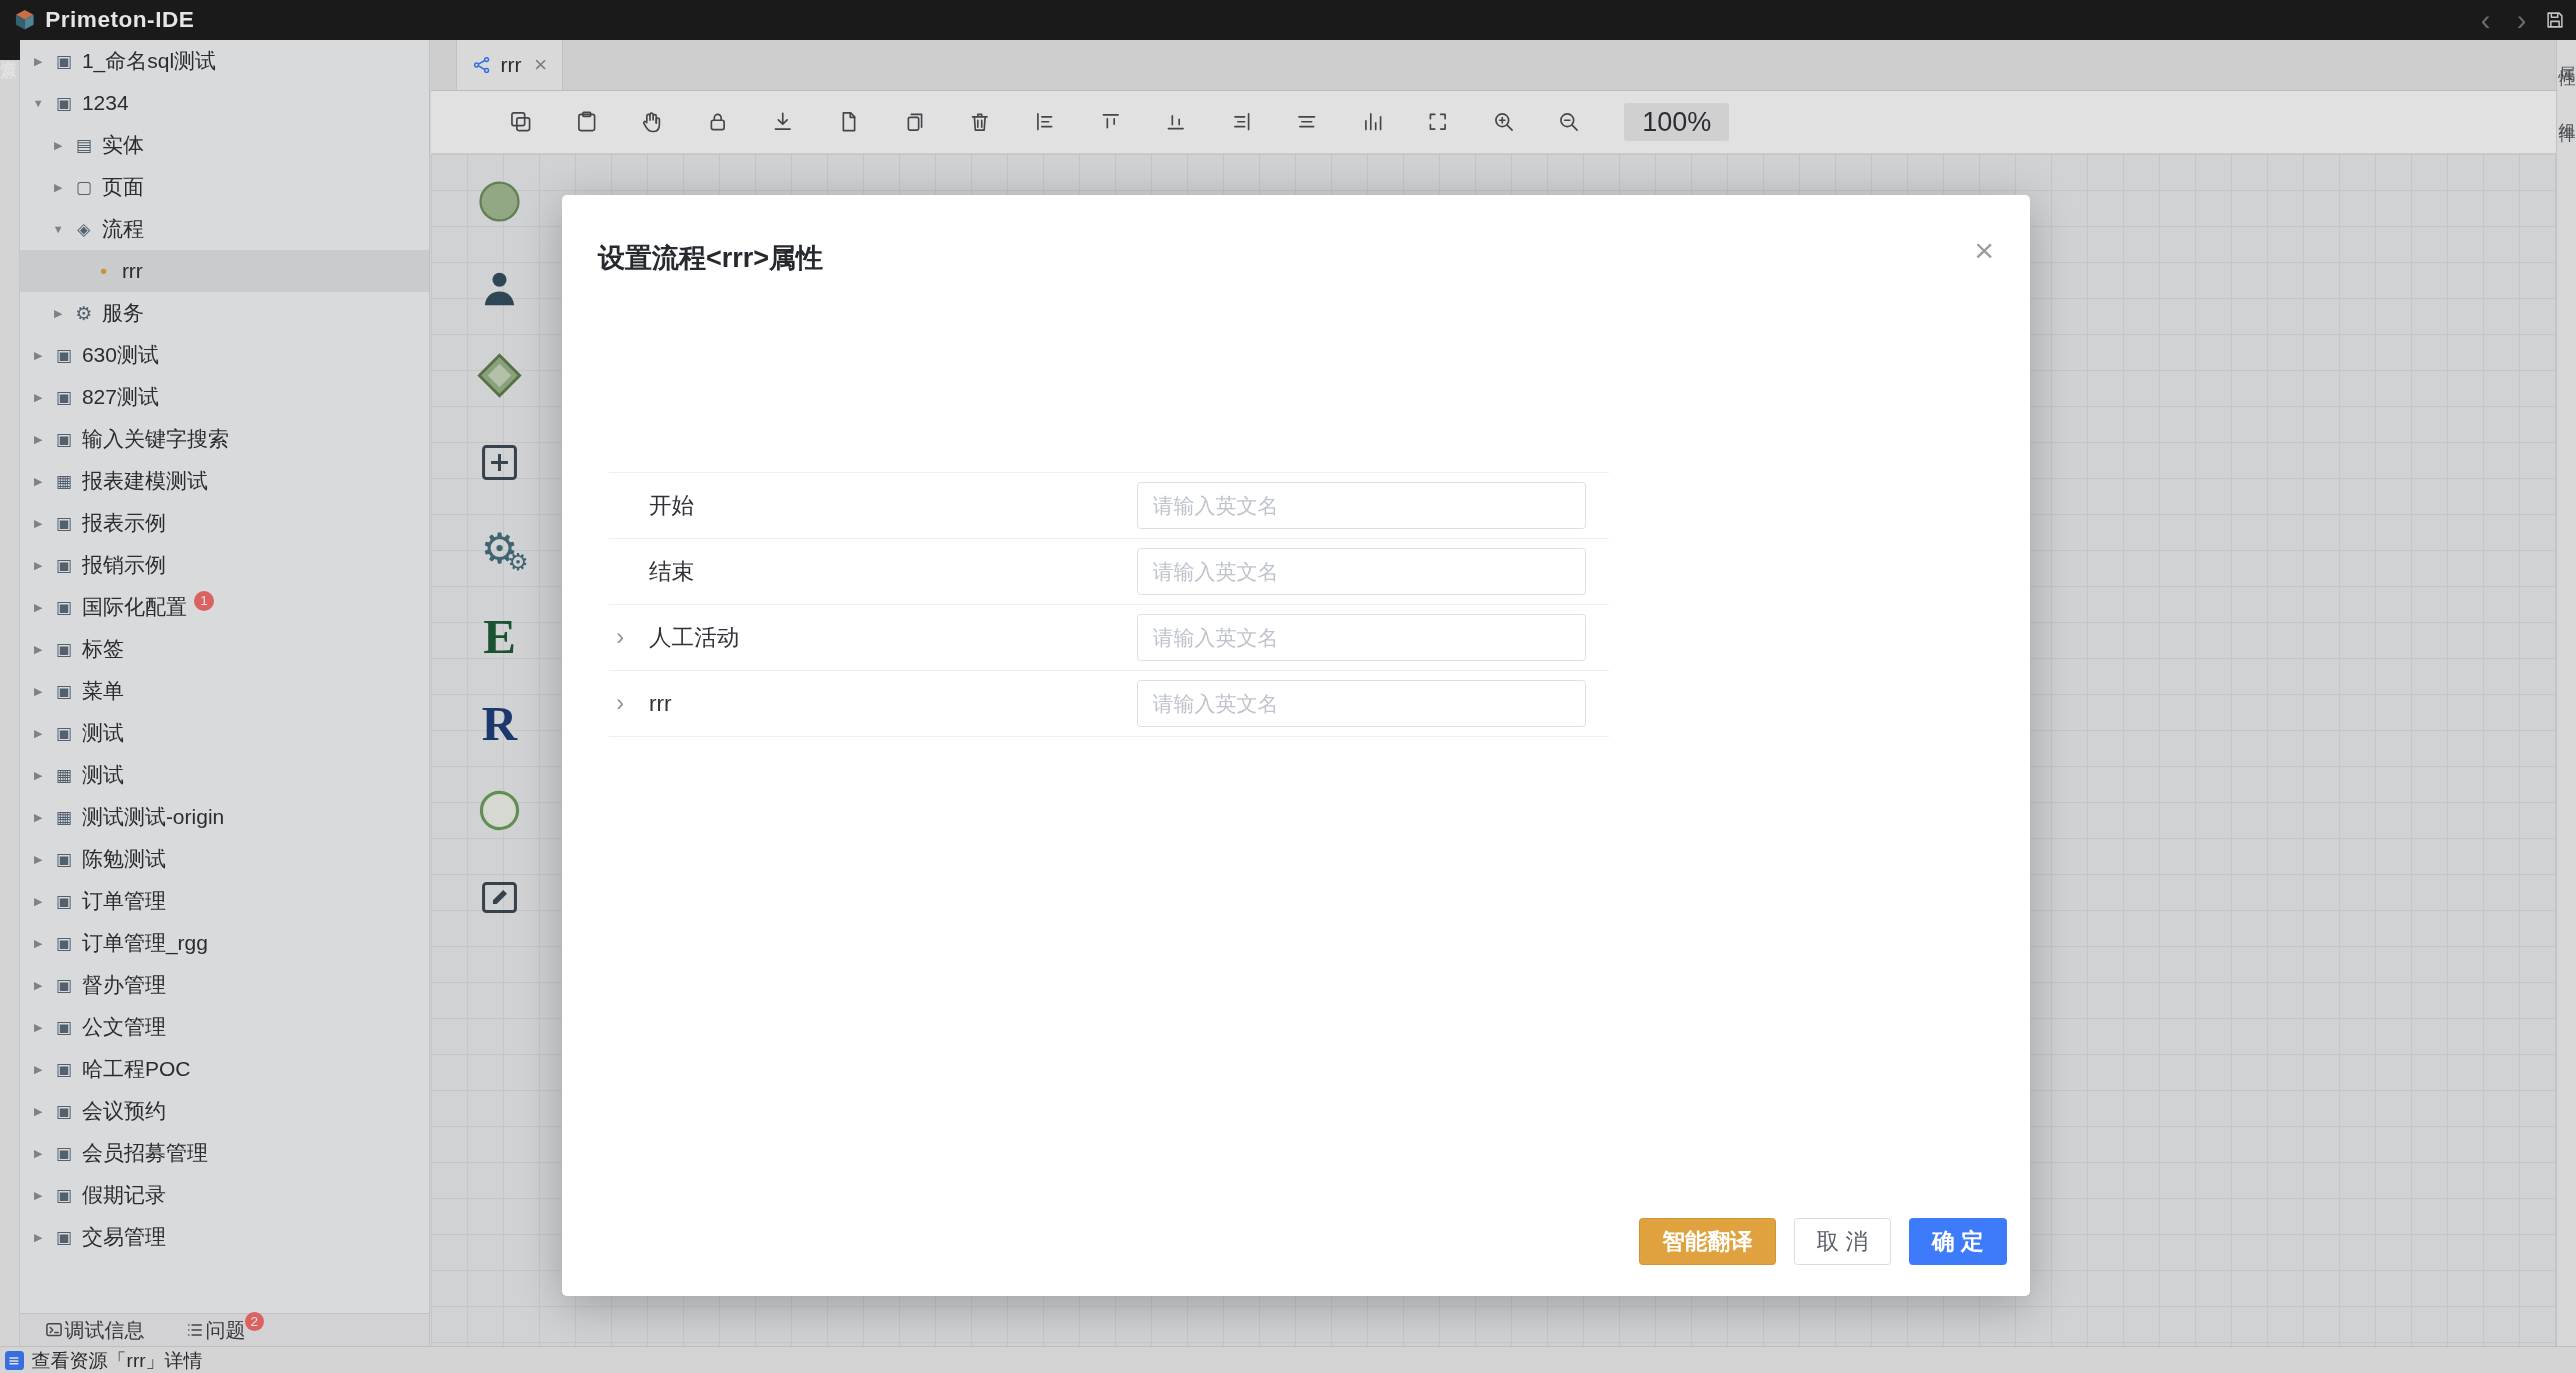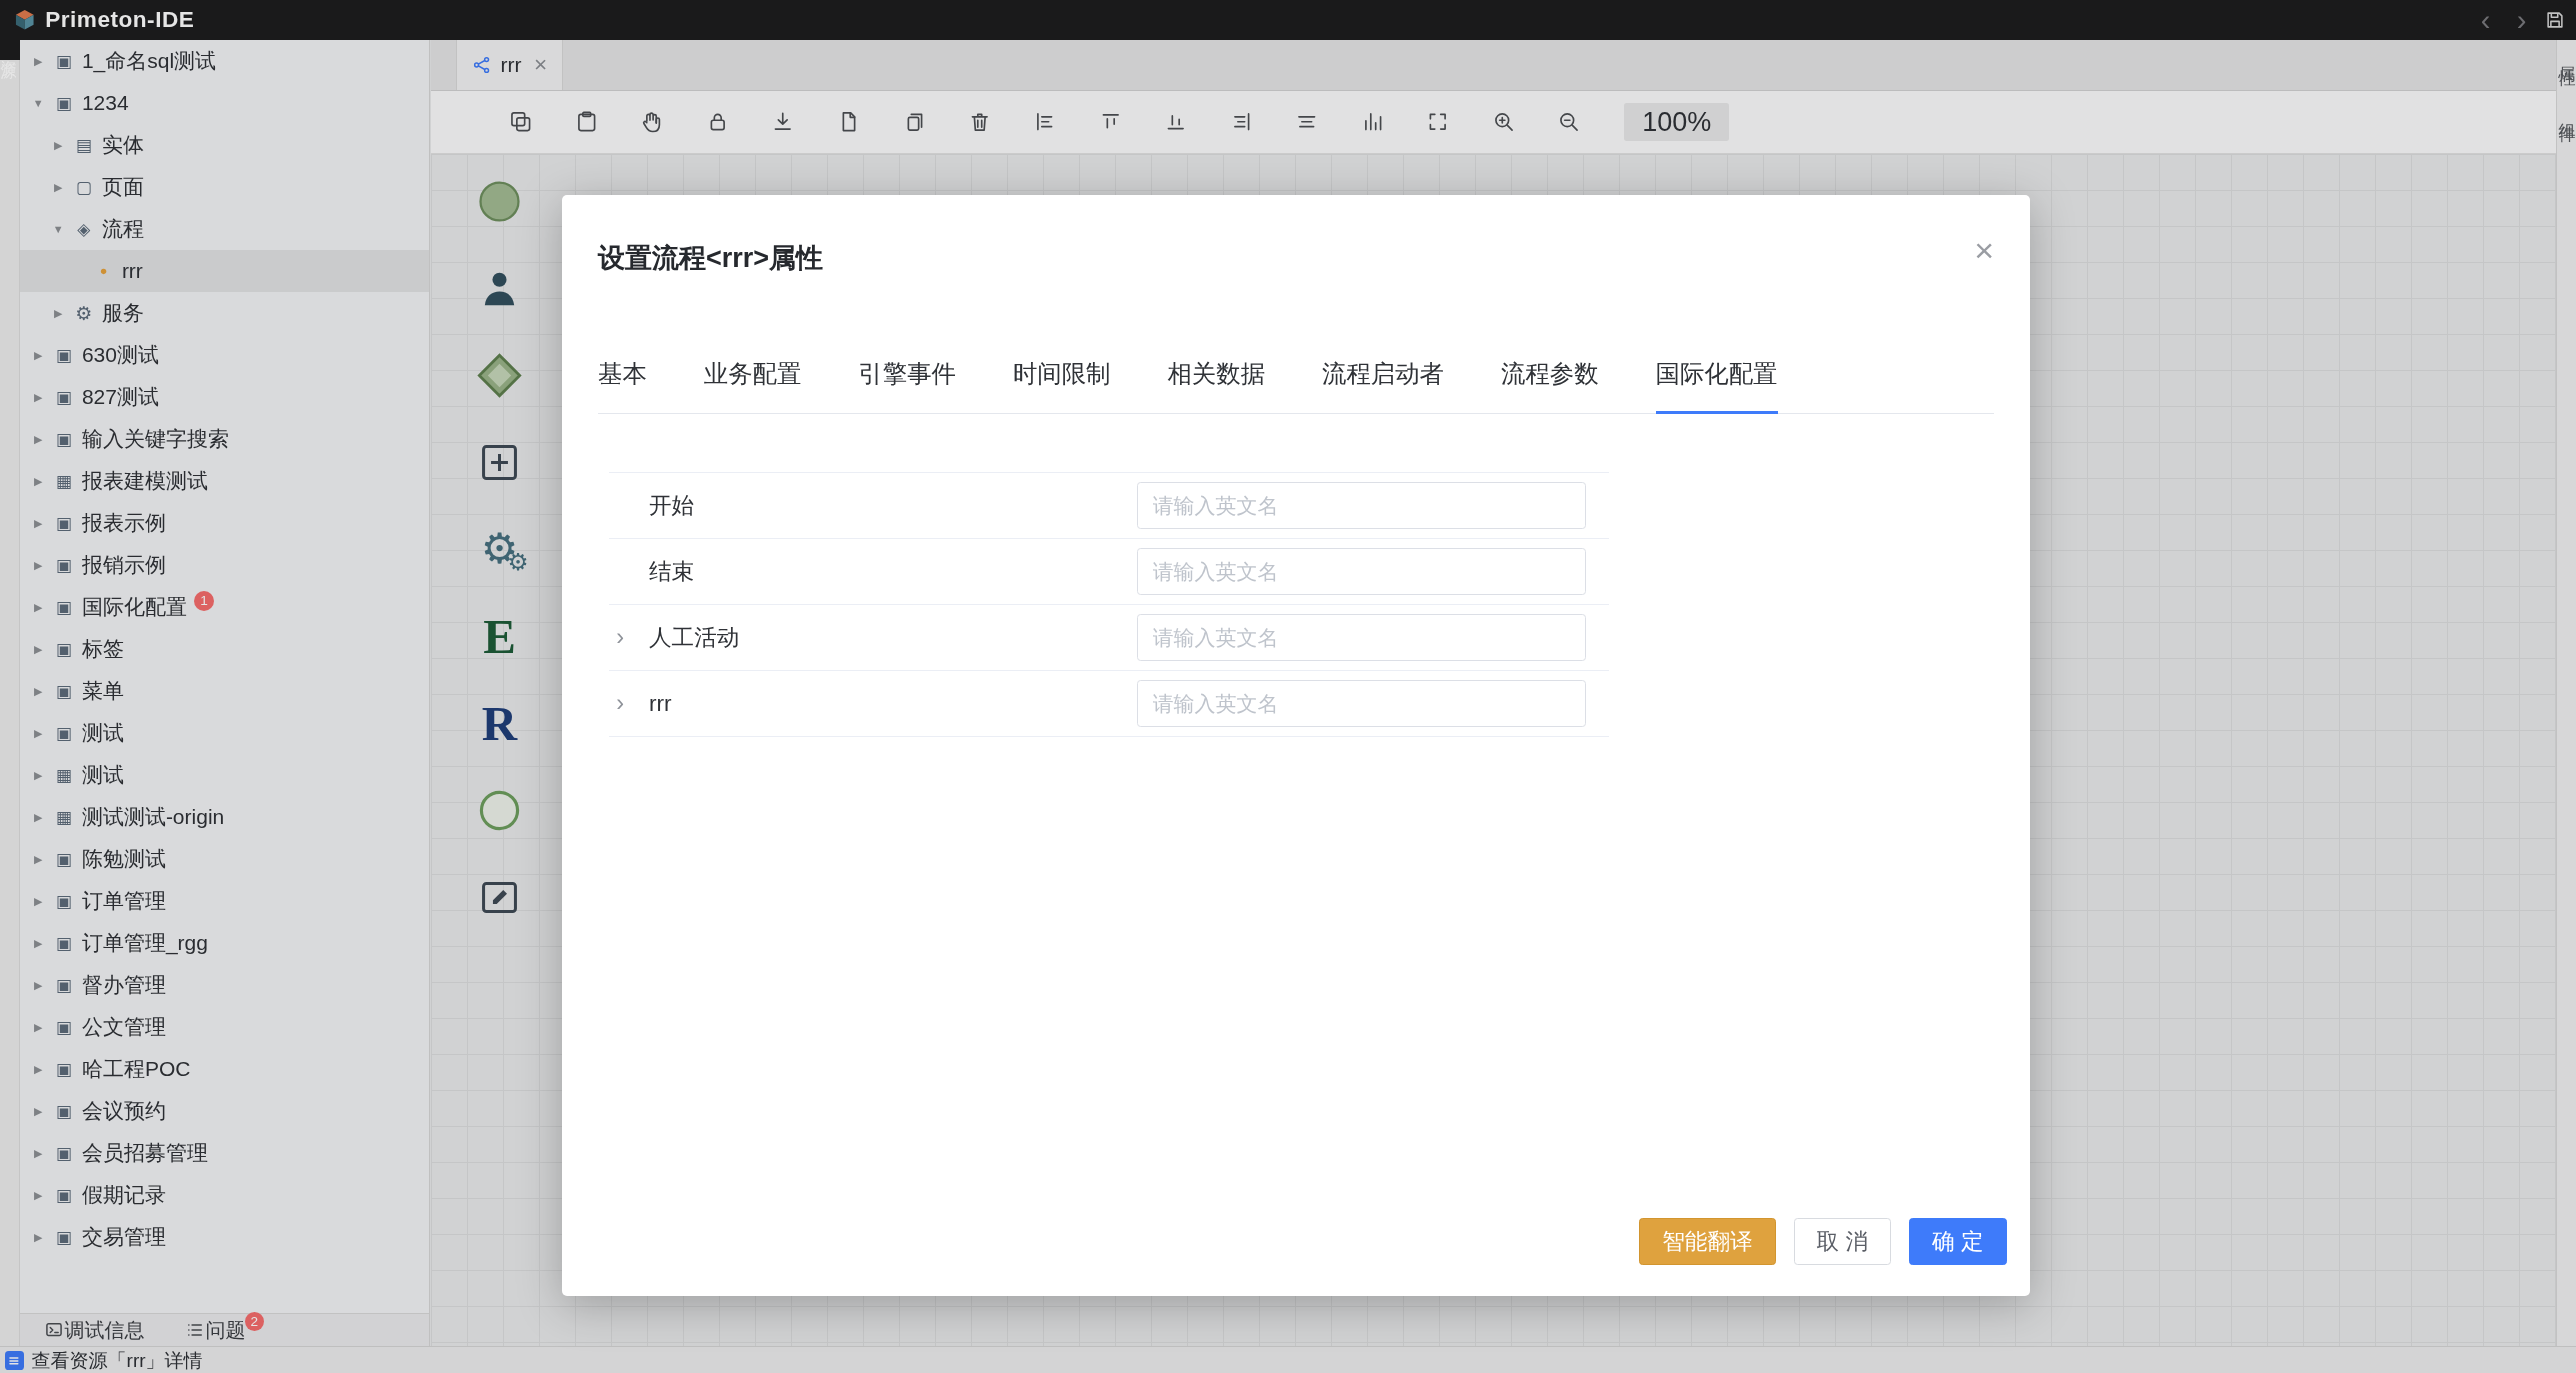--- a/index.html
+++ b/index.html
@@ -159,21 +159,21 @@
   .drow { display:flex; align-items:center; height:66px; border-bottom:0.9px solid #ebeef5; }
   .dexp { width:40px; flex:none; font-size:23.5px; color:#8f939a; padding-left:7.2px; line-height:1; }
   .dlabel { width:488px; flex:none; font-size:22.6px; color:#2f3237; }
   .dinput {
     width:449px; height:47px; border:0.9px solid #dcdfe6; border-radius:3.6px;
     padding:0 14.5px; font-size:21px; color:#333; background:#fff; outline:none; font-family:inherit;
   }
   .dinput::placeholder { color:#bfc4cc; }
   .dfooter { position:absolute; right:23.5px; bottom:31px; display:flex; gap:18px; }
   .btn {
-    height:47px; padding:0 22px; border-radius:3.6px; font-size:22.6px; font-weight:400;
+    height:47px; padding:0 22px; border-radius:3.6px; font-size:22.6px; font-weight:700;
     display:flex; align-items:center; justify-content:center; white-space:nowrap;
   }
   .btn-translate { background:#dfa23e; color:#fff; border:0.9px solid #d2952f; }
   .btn-cancel { background:#fff; color:#5a5e66; border:0.9px solid #d8dbe0; font-weight:400; }
   .btn-ok { background:#3e7bfa; color:#fff; border:0.9px solid #3e7bfa; }
 </style>
 </head>
 <body>
 
 <div class="app">
@@ -519,30 +519,20 @@
         </svg>
     </span>
     <span>查看资源「rrr」详情</span>
   </footer>
 
   <div class="overlay"></div>
 
   <div class="dialog">
     <div class="dialog-title">设置流程&lt;rrr&gt;属性</div>
     <div class="dialog-close">×</div>
-    <div class="dtabs" id="dtabs">
-        <div class="dtab">基本</div>
-        <div class="dtab">业务配置</div>
-        <div class="dtab">引擎事件</div>
-        <div class="dtab">时间限制</div>
-        <div class="dtab">相关数据</div>
-        <div class="dtab">流程启动者</div>
-        <div class="dtab">流程参数</div>
-        <div class="dtab active">国际化配置</div>
-      </div>
     <div class="dtable" id="dtable">
         <div class="drow">
           <span class="dexp"></span>
           <span class="dlabel">开始</span>
           <input class="dinput" placeholder="请输入英文名" style="">
         </div>
         <div class="drow">
           <span class="dexp"></span>
           <span class="dlabel">结束</span>
           <input class="dinput" placeholder="请输入英文名" style="">

